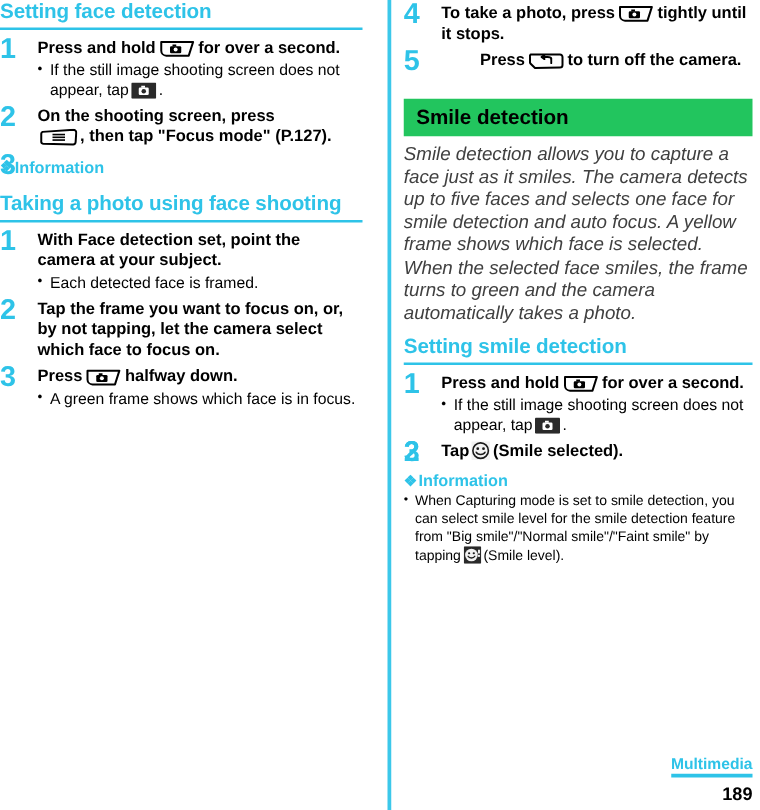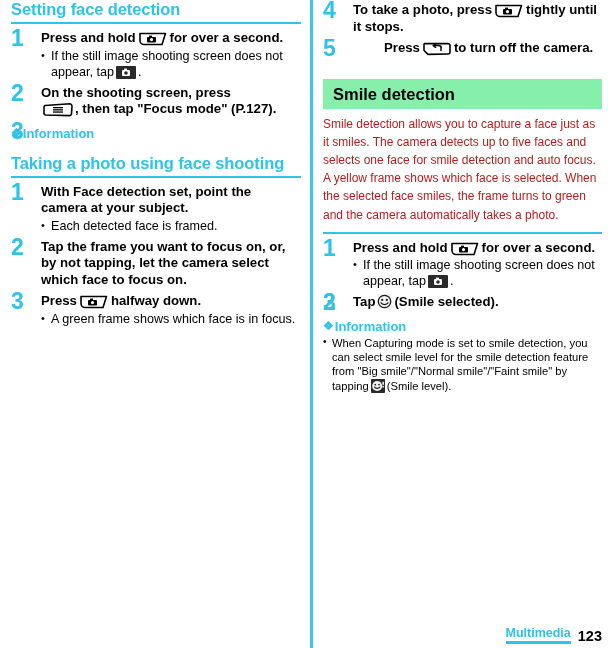--- a/index.html
+++ b/index.html
@@ -21,21 +21,21 @@
     height: 648px;
     box-sizing: border-box;
   }
   .col {
     position: absolute;
     top: 0;
     width: 290px;
     height: 648px;
     box-sizing: border-box;
   }
-  .col-left { left: 11px; }
+  .col-left { left: 0; }
   .col-right {
     left: 310px;
     border-left: 3px solid #3cc8ea;
     padding-left: 10px;
     width: 292px;
   }
 
   
   h2.sec-title {
     font-size: 16.5px;
@@ -45,21 +45,21 @@
     margin: 0;
     padding: 0 0 3px 0;
     letter-spacing: -0.1px;
   }
   .rule {
     height: 2px;
     background: #2ec3e8;
     margin: 0 0 6px 0;
   }
   .band {
-    background: #86efac;
+    background: #22c55e;
     padding: 5px 0 5px 10px;
     margin: 0 0 6px 0;
   }
   .band h2 {
     margin: 0;
     font-size: 16.5px;
     line-height: 20px;
     font-weight: bold;
     color: #000;
   }
@@ -106,23 +106,24 @@
     content: "\2022";
     position: absolute;
     left: 0;
     top: -1px;
     font-size: 11px;
   }
 
   
   p.body-text {
     margin: 0 0 8px 0;
-    font-size: 12px;
+    font-size: 15px;
     line-height: 18.2px;
-    color: #b91c1c;
+    color: #404040;
+    font-style: italic;
   }
 
   
   .info-head {
     font-size: 13px;
     font-weight: bold;
     color: #2ec3e8;
     margin: 8px 0 2px 0;
     display: flex;
     align-items: center;
@@ -179,20 +180,21 @@
   .glyph svg { display: block; }
 
   
   .footer {
     position: absolute;
     right: 6px;
     bottom: 4px;
     display: flex;
     align-items: flex-end;
     gap: 7px;
+    flex-direction: column;
   }
   .footer-label {
     font-size: 12.5px;
     font-weight: bold;
     color: #2ec3e8;
     border-bottom: 3px solid #2ec3e8;
     padding-bottom: 1px;
     line-height: 14px;
   }
   .footer-page {
@@ -314,20 +316,21 @@
             </svg></span><span>to turn off the camera.</span>
       </div>
     </div>
 
     <div class="band" style="margin-top:22px;">
       <h2>Smile detection</h2>
     </div>
 
     <p class="body-text">Smile detection allows you to capture a face just as it smiles. The camera detects up to five faces and selects one face for smile detection and auto focus. A yellow frame shows which face is selected. When the selected face smiles, the frame turns to green and the camera automatically takes a photo.</p>
 
+    <h2 class="sec-title">Setting smile detection</h2>
     <div class="rule"></div>
 
     <div class="step">
       <div class="step-num">1</div>
       <div class="step-body">
         <span>Press and hold</span><span class="key"><svg width="30" height="14" viewBox="0 0 30 14">
               <path d="M2,1.5 H21 L27.5,1.5 L24,12.5 H6 A4,4 0 0 1 2,8.5 Z" fill="#ffffff" stroke="#000000" stroke-width="1.6" stroke-linejoin="round"></path>
               <rect x="9" y="5" width="9" height="5.5" rx="1" fill="#000000"></rect>
               <circle cx="13.5" cy="7.6" r="1.6" fill="#ffffff"></circle>
               <rect x="11" y="3.6" width="3" height="1.6" fill="#000000"></rect>
@@ -373,16 +376,16 @@
               <path d="M3.7,8.6 C4.8,10.6 8.4,10.6 9.5,8.6" fill="none" stroke="#1a1a1a" stroke-width="1.2" stroke-linecap="round"></path>
               <rect x="12.2" y="3.0" width="1.7" height="3.2" fill="#f2f2f2"></rect>
               <rect x="12.2" y="7.4" width="1.7" height="1.7" fill="#f2f2f2"></rect>
             </svg></span><span>(Smile level).</span></li>
     </ul>
 
   </div>
 
   <div class="footer">
     <span class="footer-label">Multimedia</span>
-    <span class="footer-page">123</span>
+    <span class="footer-page">189</span>
   </div>
 
 </div>
 
 </body></html>

